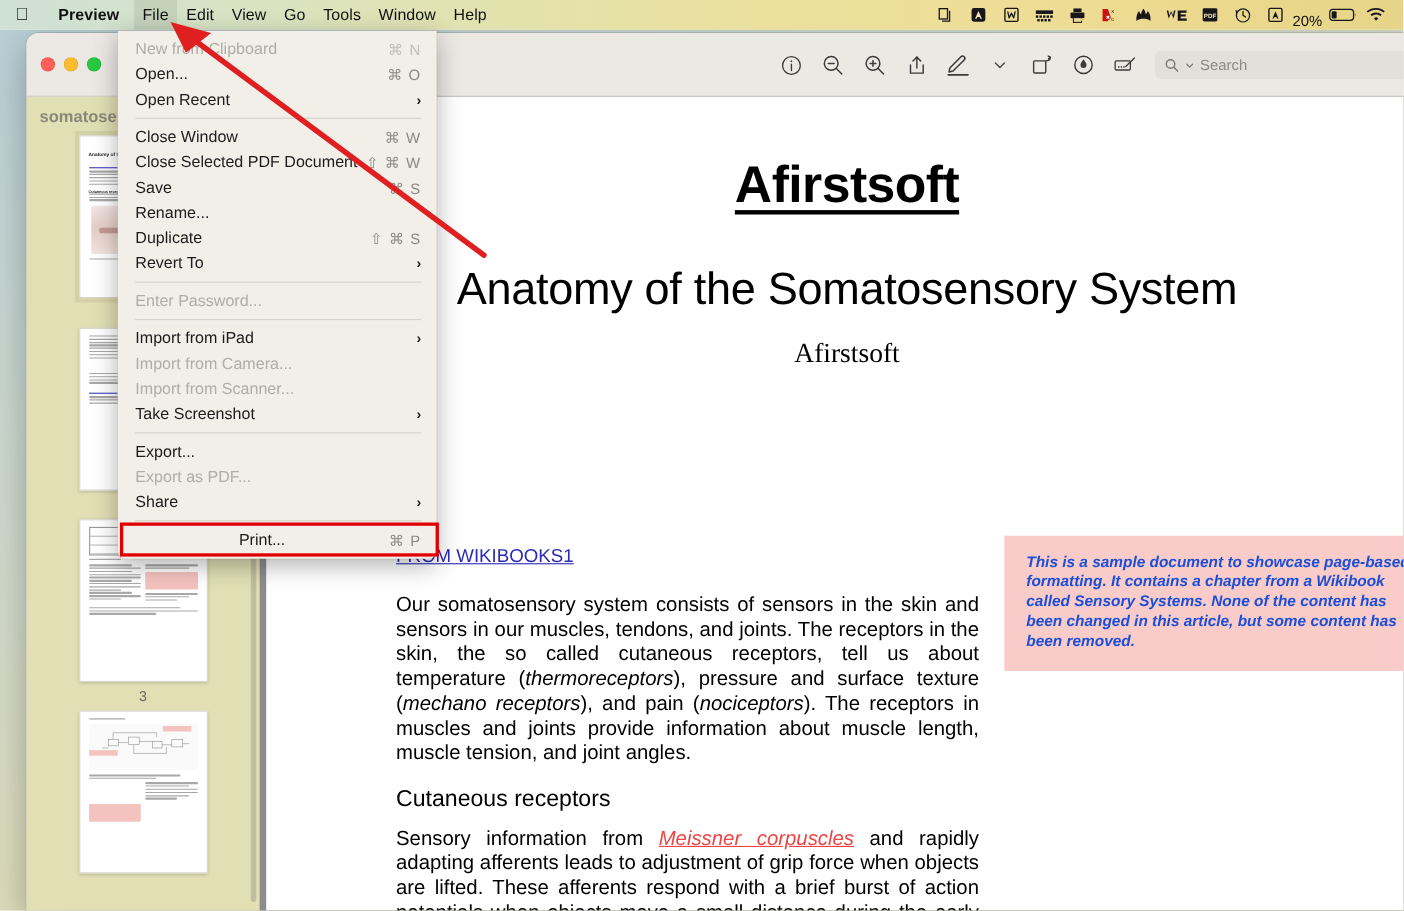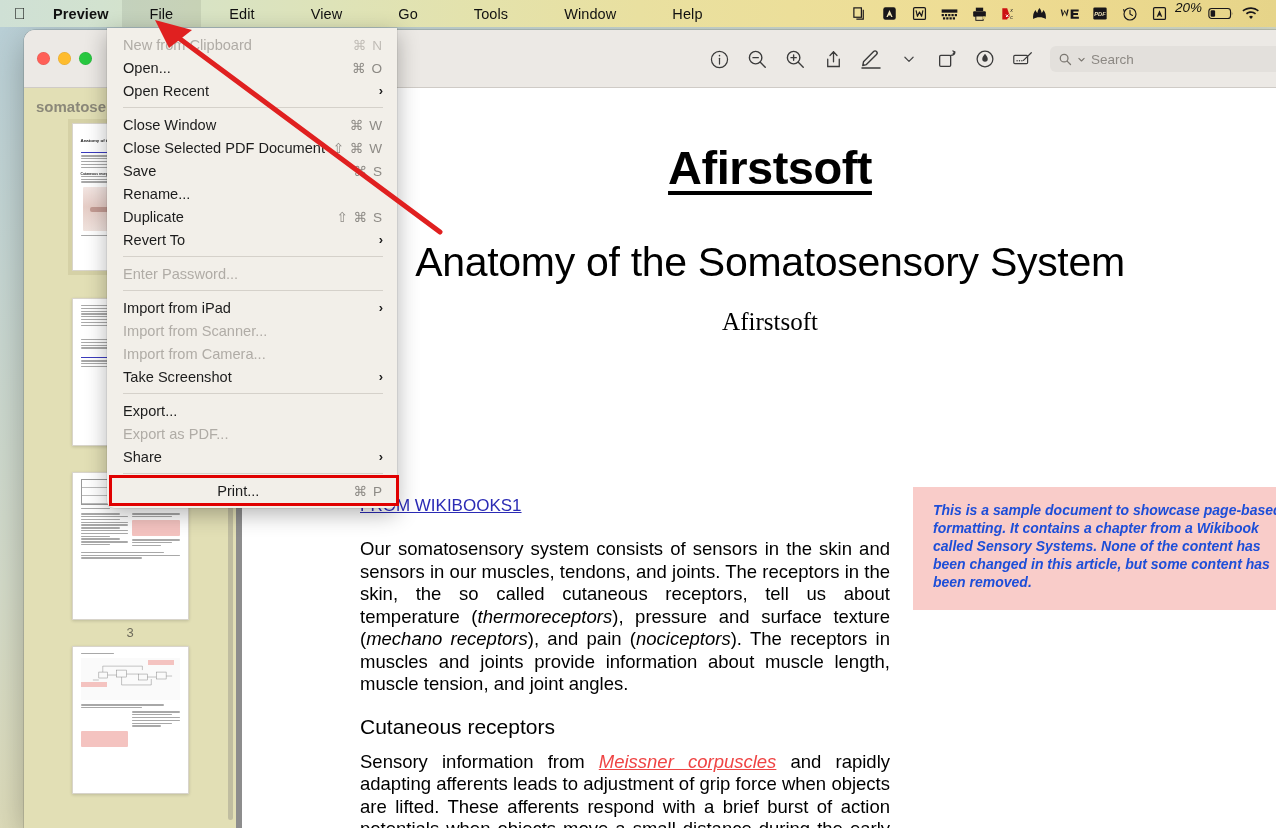--- a/index.html
+++ b/index.html
@@ -16,28 +16,28 @@
     position: absolute; top: 0; left: 0; width: 1276px; height: 27px;
     background: linear-gradient(to right,
         #cfe0d5 0%, #d2e2cf 8%, #d8e3c4 16%, #dee3b8 26%,
         #e4e2ab 38%, #e9e0a0 50%, #ecdf9a 62%, #eedd95 74%,
         #ecd98f 84%, #e9d78c 92%, #e6d489 100%);
     display: flex; align-items: center;
     z-index: 40;
   }
   .mb-left { display: flex; align-items: center; height: 100%; }
   .mb-item {
-    font-size: 14.5px; color: #111; padding: 0 28px;
+    font-size: 14.5px; color: #111; padding: 0 8px;
     height: 100%; display: flex; align-items: center;
     white-space: nowrap; letter-spacing: 0.1px;
   }
   .mb-item.bold { font-weight: 700; padding: 0 13px; }
   .mb-item.active { background: rgba(0,0,0,0.075); }
   .apple-logo { font-size: 16px; padding: 0 14px 0 14px; display:flex; align-items:center; height:100%; color:#111;}
-  .mb-right { margin-left: auto; display: flex; align-items: flex-start; height: 100%; padding-right: 10px; font-style: italic; }
+  .mb-right { margin-left: auto; display: flex; align-items: flex-end; height: 100%; padding-right: 10px; }
   .mb-icon {
     width: 30px; height: 27px; display: flex; align-items: center; justify-content: center;
     color: #18161a;
   }
   .mb-batt-text { font-size: 13.5px; color:#111; margin-right: 4px; }
 
   
   .desktop {
     position: absolute; inset: 27px 0 0 0;
     background: linear-gradient(155deg,#b9cfd6 0%, #c6d6d2 18%, #d4dbc9 40%, #e0dcb6 62%, #e8d9a7 82%, #e7d49b 100%);
@@ -645,25 +645,25 @@
       <span class="key"></span>
     </div>
 
     <div class="msep"></div>
 
     <div class="mi">
       <span class="lbl">Import from iPad</span>
       <span class="arrow">›</span>
     </div>
     <div class="mi dis">
+      <span class="lbl">Import from Camera...</span>
+      <span class="key"></span>
+    </div>
+    <div class="mi dis">
       <span class="lbl">Import from Scanner...</span>
-      <span class="key"></span>
-    </div>
-    <div class="mi dis">
-      <span class="lbl">Import from Camera...</span>
       <span class="key"></span>
     </div>
     <div class="mi">
       <span class="lbl">Take Screenshot</span>
       <span class="arrow">›</span>
     </div>
 
     <div class="msep"></div>
 
     <div class="mi">

